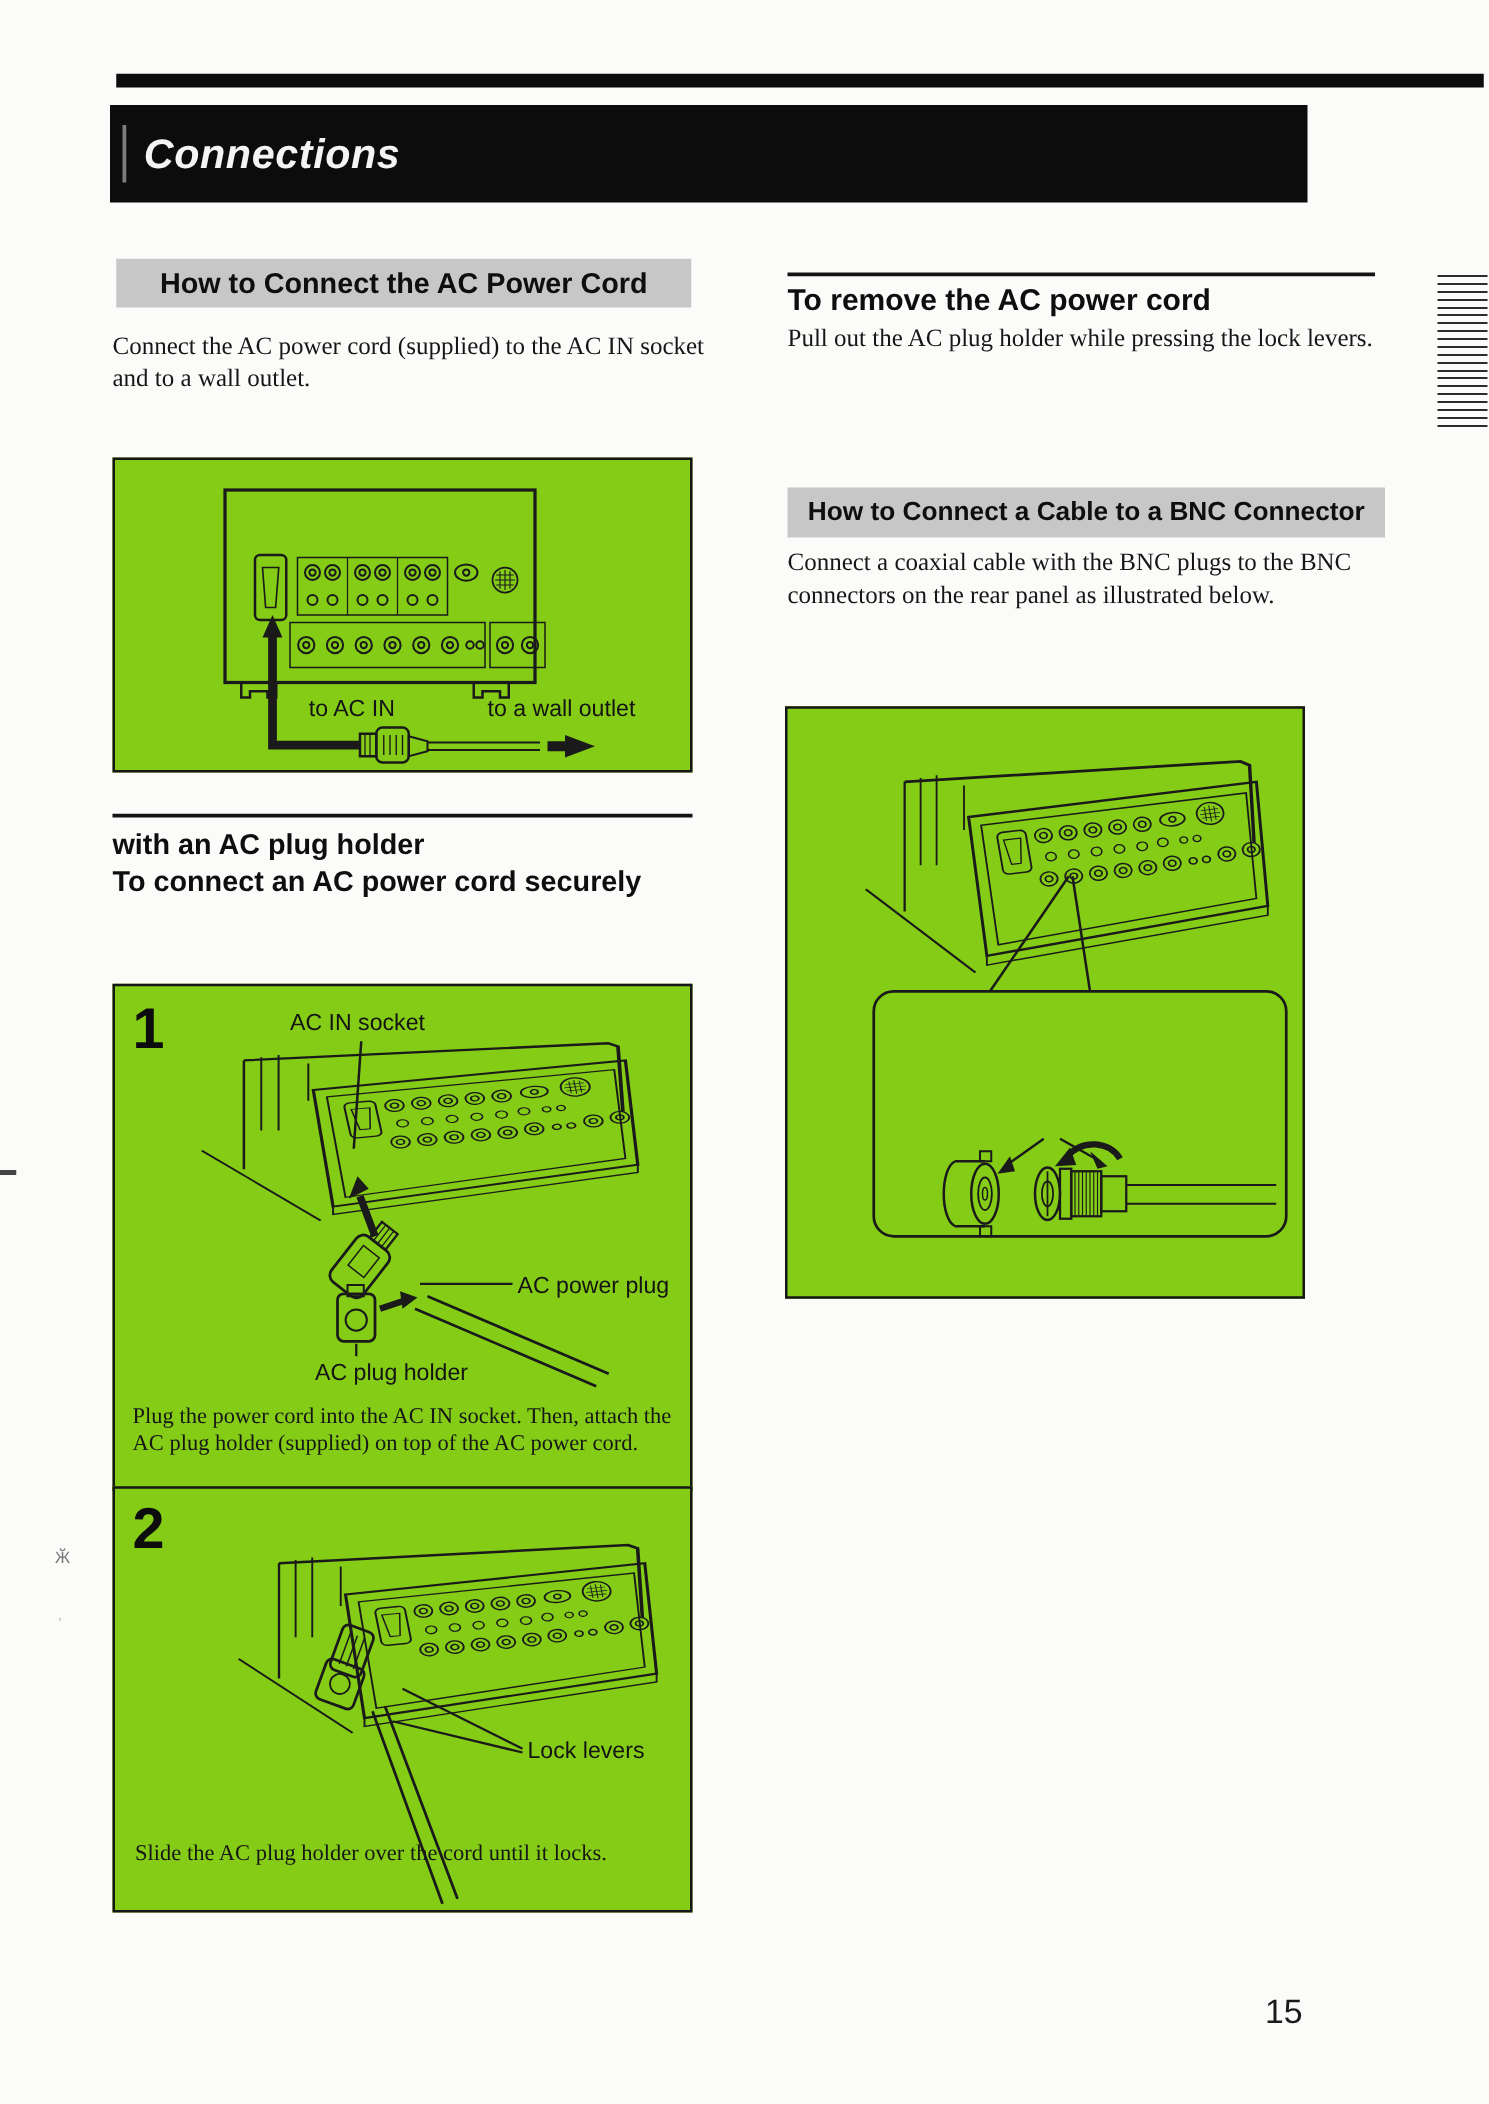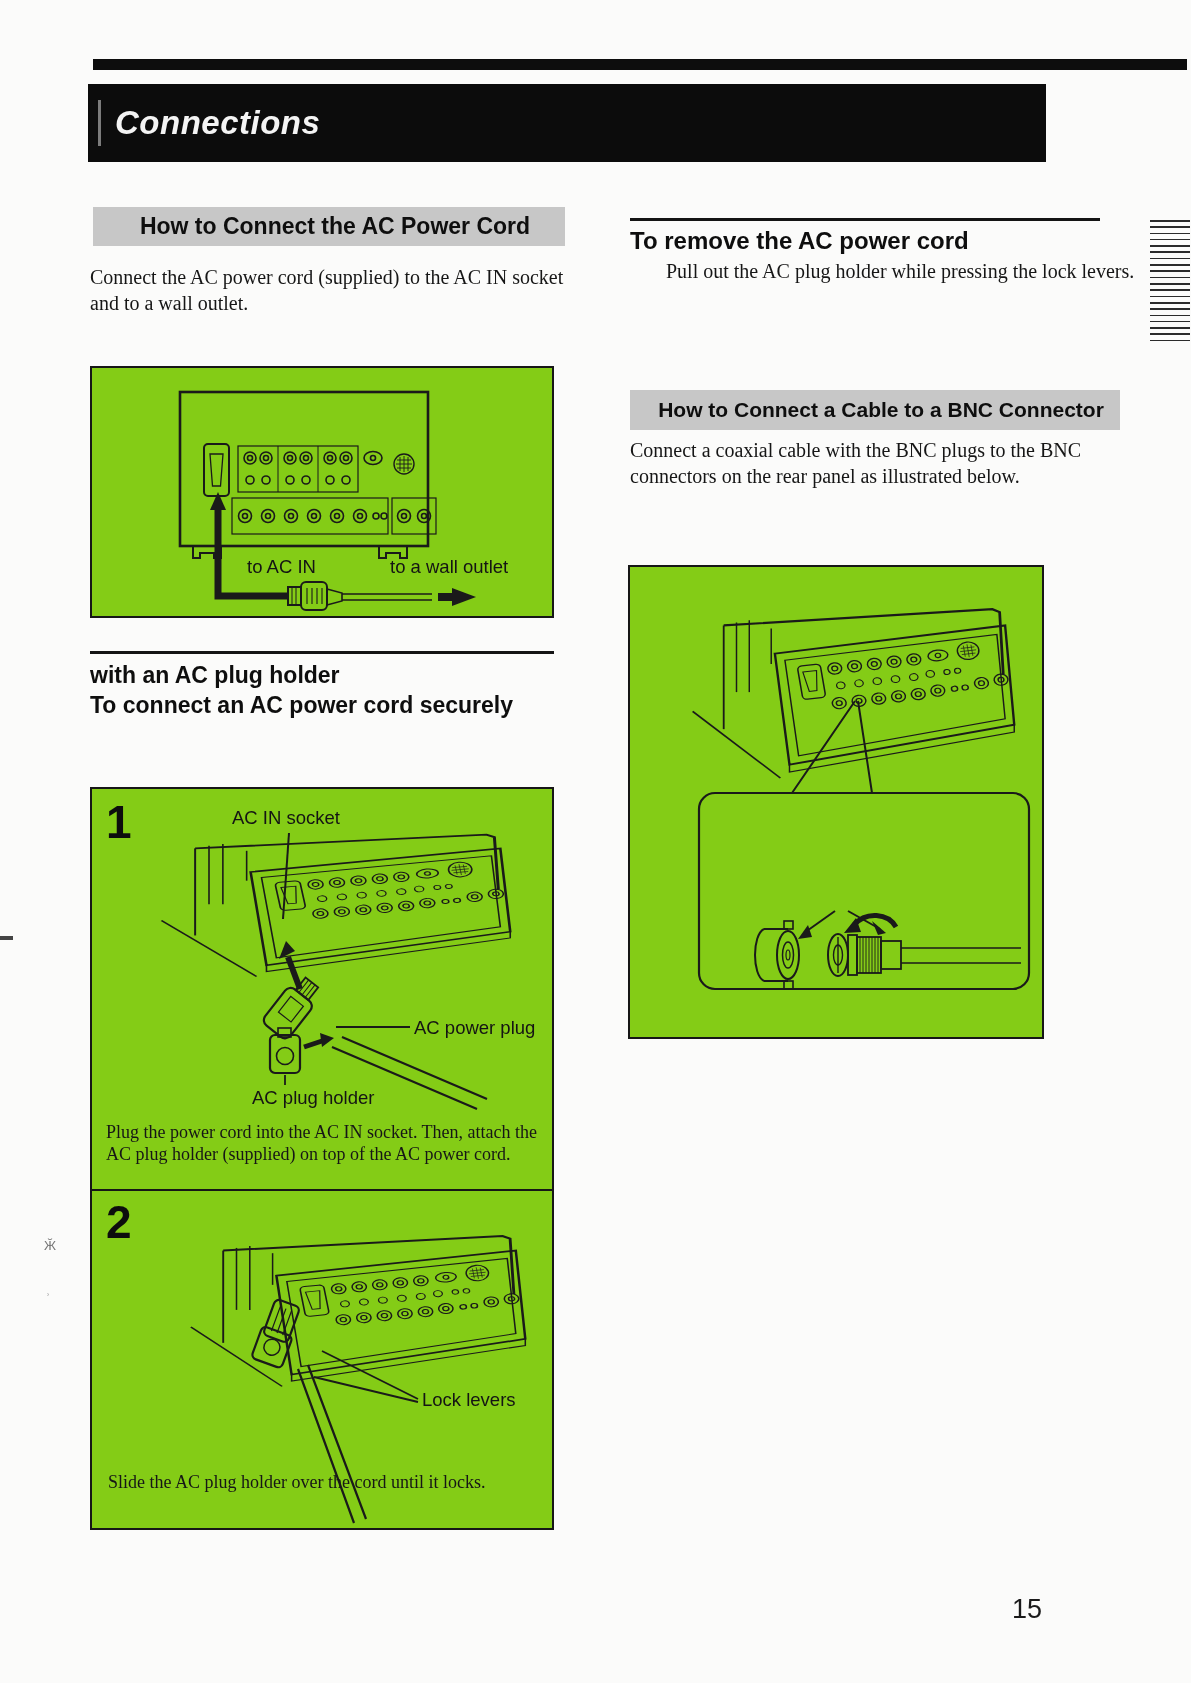--- a/index.html
+++ b/index.html
@@ -9,21 +9,21 @@
   .top-strip{position:absolute;left:93px;top:59px;width:1094px;height:11px;background:#0d0d0d;}
   .title-bar{position:absolute;left:88px;top:84px;width:958px;height:78px;background:#0c0c0c;
              display:flex;align-items:center;}
   .title-bar .notch{position:absolute;left:10px;top:16px;width:3px;height:46px;background:#d8d8d8;opacity:.55;}
   .title-text{color:#f4f4f4;font-weight:bold;font-size:33px;letter-spacing:.5px;padding-left:27px;font-style:italic;}
 
   .stripes{position:absolute;left:1150px;top:220px;width:40px;height:126px;
            background:repeating-linear-gradient(to bottom,#2b2b2b 0 1.6px,rgba(0,0,0,0) 1.6px 6.3px);}
 
   .shade-head{position:absolute;background:#c7c7c7;display:flex;align-items:center;justify-content:center;
-              font-weight:bold;color:#0e0e0e;padding-left:12px;}
+              font-weight:bold;color:#0e0e0e;}
   .rule{position:absolute;background:#141414;}
   .h2{position:absolute;font-weight:bold;color:#0e0e0e;line-height:30px;}
   .para{position:absolute;font-family:"Liberation Serif",serif;color:#161616;}
 
   .figbox{position:absolute;border:2.5px solid #161616;background:#84cc16;}
   .figbox svg{position:absolute;left:0;top:0;}
   .figlabel{position:absolute;font-size:18.5px;color:#141414;white-space:nowrap;}
   .stepnum{position:absolute;font-weight:bold;font-size:46px;color:#0d0d0d;line-height:1;}
   .steppara{position:absolute;font-family:"Liberation Serif",serif;font-size:18px;line-height:22px;color:#161616;}
 
@@ -264,21 +264,21 @@
   <span class="stepnum" style="left:14px;top:8px;">2</span>
   <span class="figlabel" style="left:330px;top:198px;">Lock levers</span>
   <div class="steppara" style="left:16px;top:280px;width:440px;">Slide the AC plug holder over the cord until it locks.</div>
 </div>
 
 <span class="artifact-c">Ӂ</span>
 <span class="artifact-i">ʾ</span>
 
 <div class="rule" style="left:630px;top:218px;width:470px;height:3px;"></div>
 <div class="h2" style="left:630px;top:226px;width:480px;font-size:24px;">To remove the AC power cord</div>
-<div class="para" style="left:630px;top:258px;width:480px;font-size:20px;line-height:26px;margin-left:36px;">Pull out the AC plug holder while pressing the lock levers.</div>
+<div class="para" style="left:630px;top:258px;width:480px;font-size:20px;line-height:26px;">Pull out the AC plug holder while pressing the lock levers.</div>
 
 <div class="shade-head" style="left:630px;top:390px;width:478px;height:40px;font-size:21px;">How to Connect a Cable to a BNC Connector</div>
 
 <div class="para" style="left:630px;top:437px;width:482px;font-size:20px;line-height:26px;">Connect a coaxial cable with the BNC plugs to the BNC connectors on the rear panel as illustrated below.</div>
 
 <div class="figbox" style="left:628px;top:565px;width:412px;height:470px;">
   <svg width="412" height="470" viewBox="0 0 412 470">
     <use href="#sym-panel" x="6" y="14" width="402" height="200"></use>
     <g class="ln">
 

